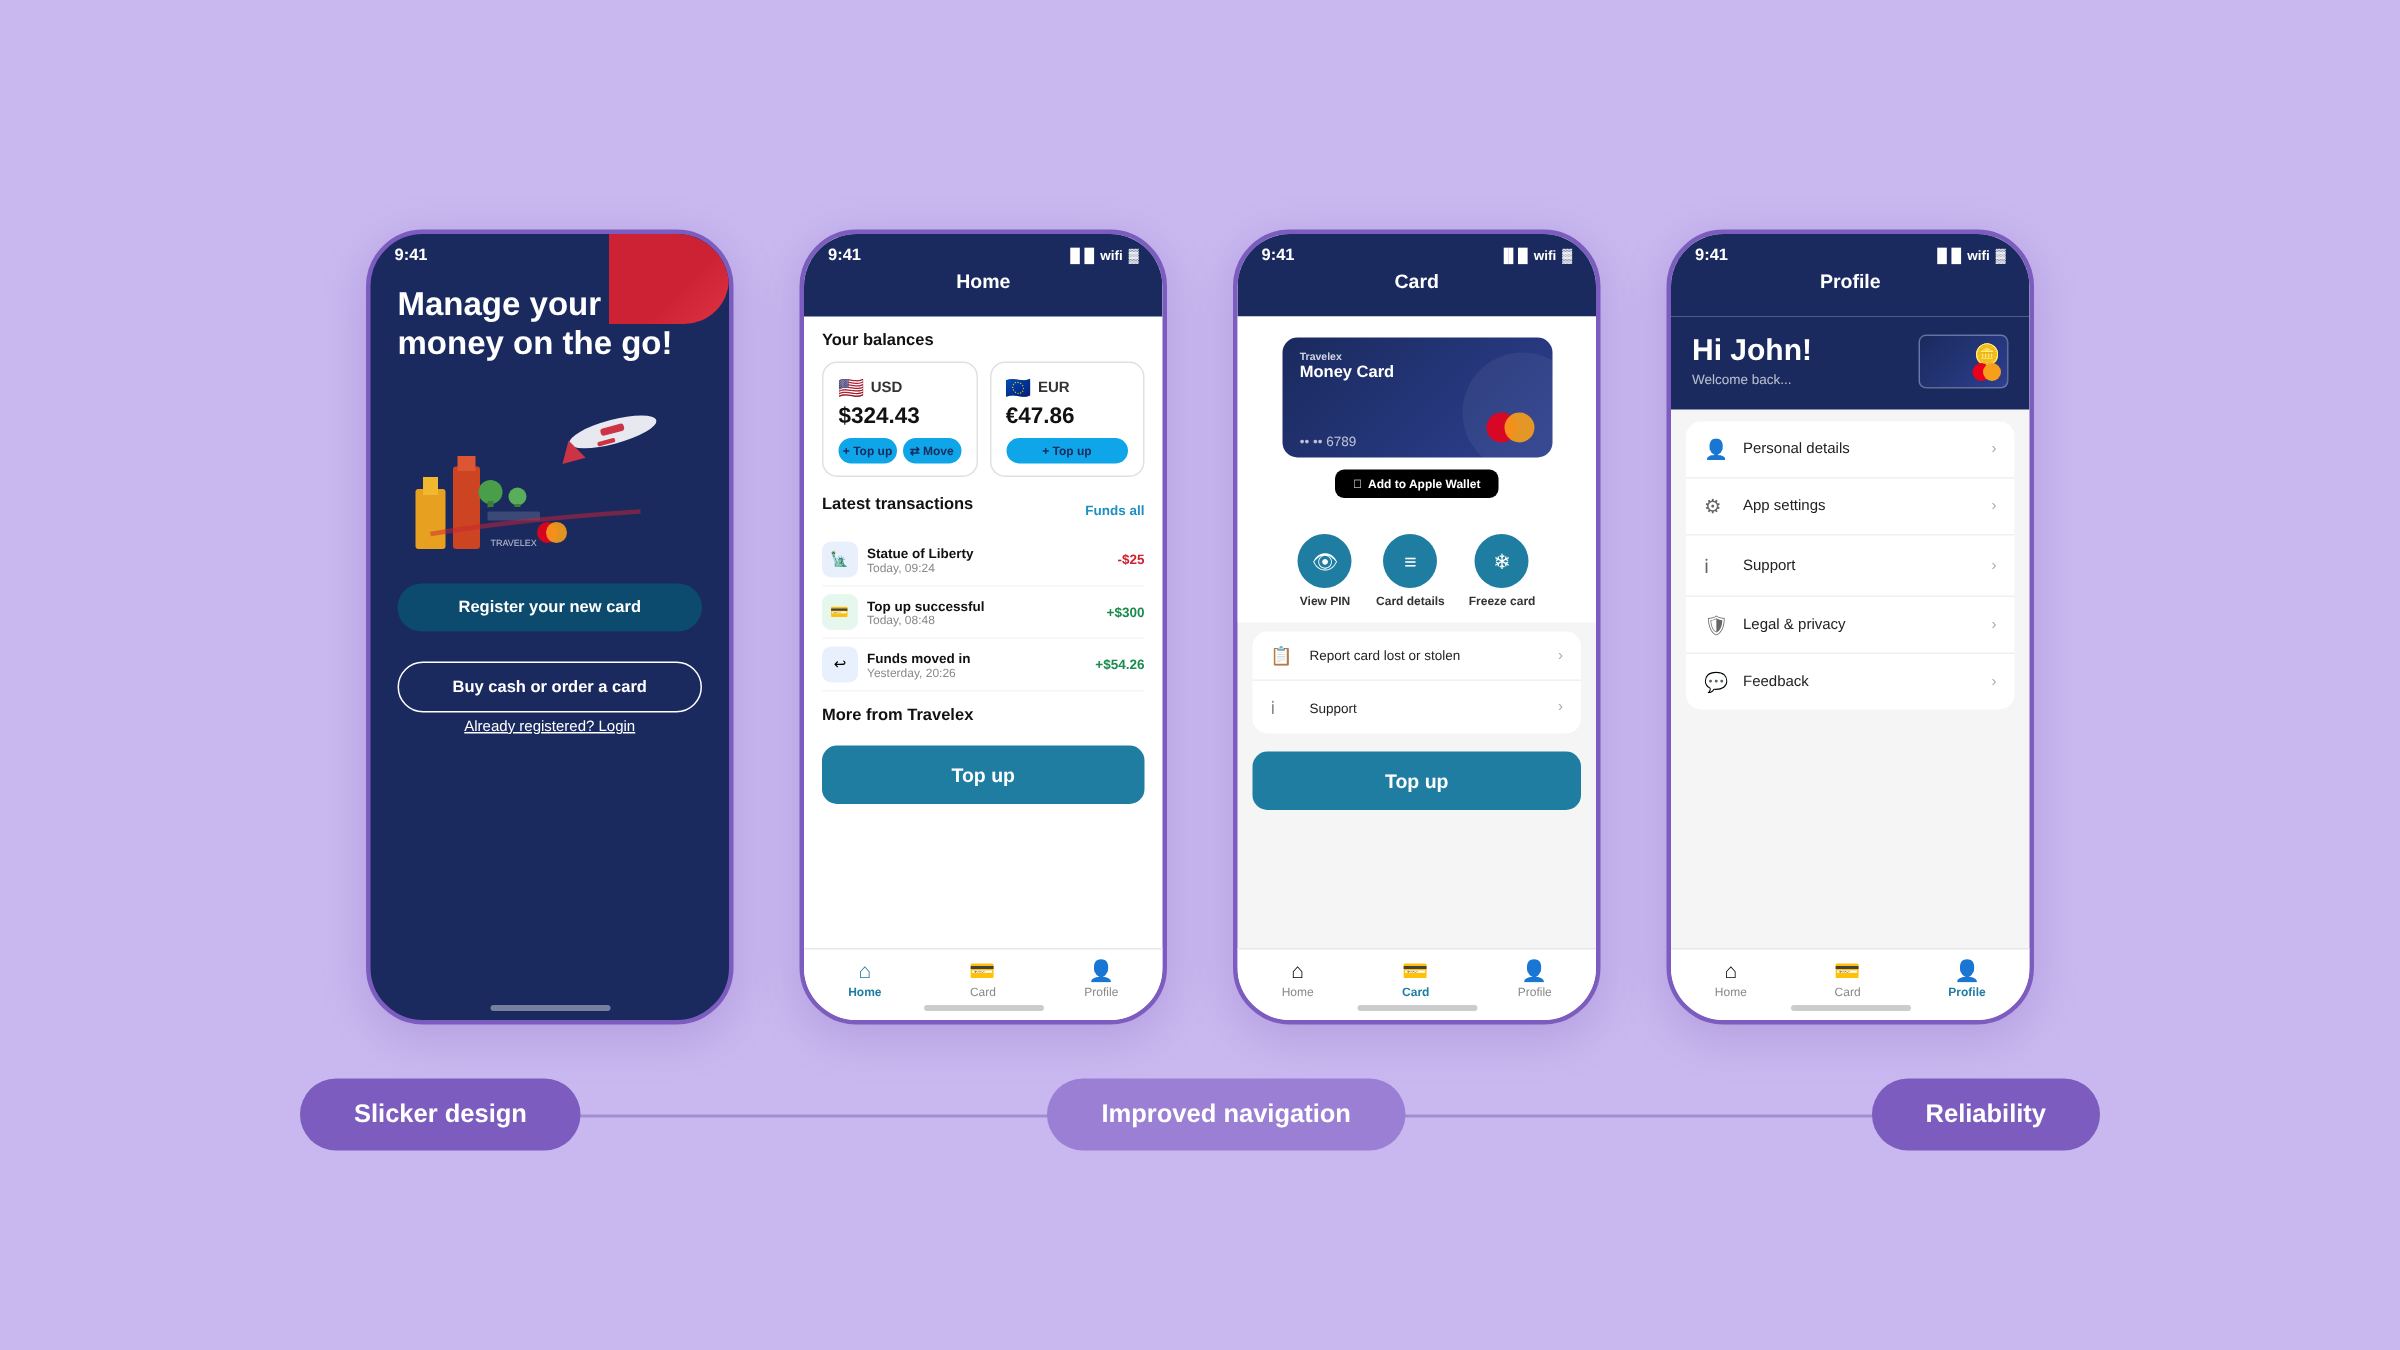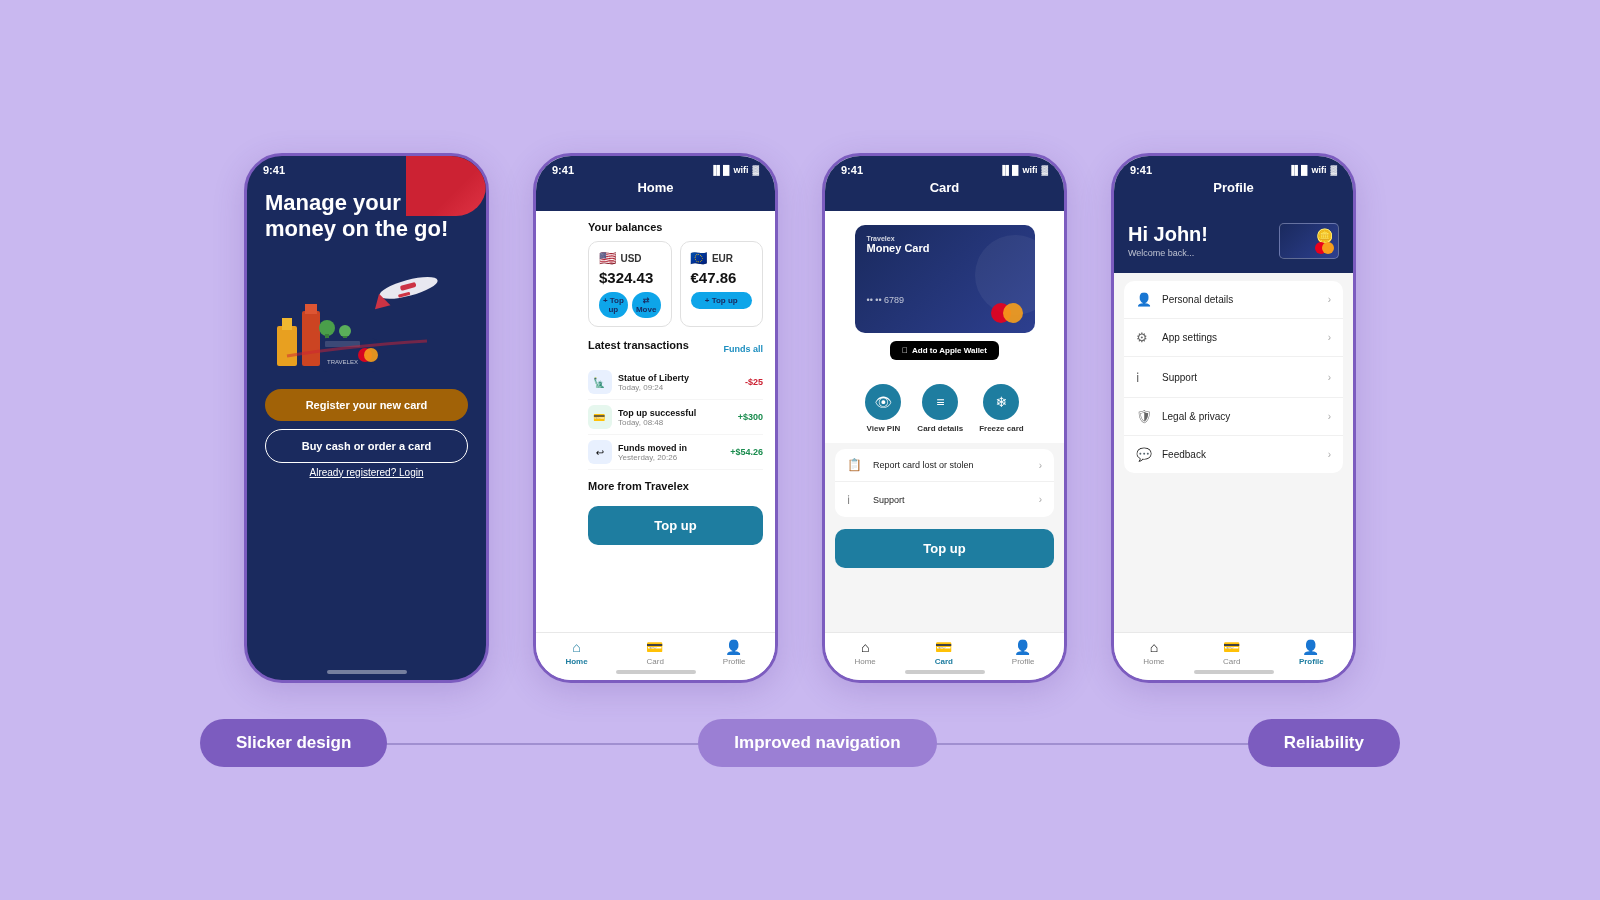--- a/index.html
+++ b/index.html
@@ -73,29 +73,29 @@
       width: 100%;
       height: 130px;
       display: flex;
       align-items: center;
       justify-content: center;
       margin: 8px 0;
     }
     .illustration-svg { width: 200px; height: 120px; }
 
     .phone-1-btn-primary {
-      background: #a16207;
+      background: #0c4a6e;
       color: #fff;
       border: none;
       border-radius: 22px;
       width: 100%;
       padding: 10px;
       font-size: 11px;
       font-weight: 600;
-      margin-bottom: 8px;
+      margin-bottom: 20px;
       cursor: pointer;
     }
     .phone-1-btn-secondary {
       background: transparent;
       color: #fff;
       border: 1.5px solid #fff;
       border-radius: 22px;
       width: 100%;
       padding: 10px;
       font-size: 11px;
@@ -143,21 +143,20 @@
       color: #fff;
       text-align: center;
       font-size: 13px;
       font-weight: 600;
       padding-bottom: 6px;
     }
     .phone-2-body {
       padding: 10px 12px;
       overflow: hidden;
       height: calc(100% - 100px);
-      margin-left: 40px;
     }
     .section-title { font-size: 11px; font-weight: 700; color: #111; margin-bottom: 8px; }
     .balances-row { display: flex; gap: 8px; margin-bottom: 12px; }
     .balance-card {
       flex: 1;
       border: 1px solid #e0e0e0;
       border-radius: 10px;
       padding: 8px 10px;
     }
     .balance-flag { font-size: 14px; margin-right: 4px; }
@@ -236,31 +235,31 @@
     .card-display {
       background: #fff;
       margin: 0;
       padding: 14px;
       display: flex;
       flex-direction: column;
       align-items: center;
     }
     .travelex-card {
       width: 180px;
-      height: 108px;
+      height: 80px;
       background: linear-gradient(135deg, #1a2a5e 0%, #2d3f8f 100%);
       border-radius: 10px;
       padding: 10px 12px;
       color: #fff;
       position: relative;
       overflow: hidden;
     }
     .card-logo-top { font-size: 7px; font-weight: 600; opacity: 0.8; }
     .card-name { font-size: 11px; font-weight: 700; }
-    .card-number { font-size: 9px; color: rgba(255,255,255,0.7); position: absolute; bottom: 28px; left: 12px; }
+    .card-number { font-size: 9px; color: rgba(255,255,255,0.7); position: absolute; bottom: 6px; left: 12px; }
     .card-mc { position: absolute; bottom: 10px; right: 12px; display: flex; gap: -6px; }
     .mc-circle1 { width: 20px; height: 20px; background: #eb001b; border-radius: 50%; opacity: 0.9; }
     .mc-circle2 { width: 20px; height: 20px; background: #f79e1b; border-radius: 50%; opacity: 0.9; margin-left: -8px; }
     .card-bg-circle {
       position: absolute;
       width: 80px;
       height: 80px;
       border-radius: 50%;
       background: rgba(255,255,255,0.06);
       right: -20px;

